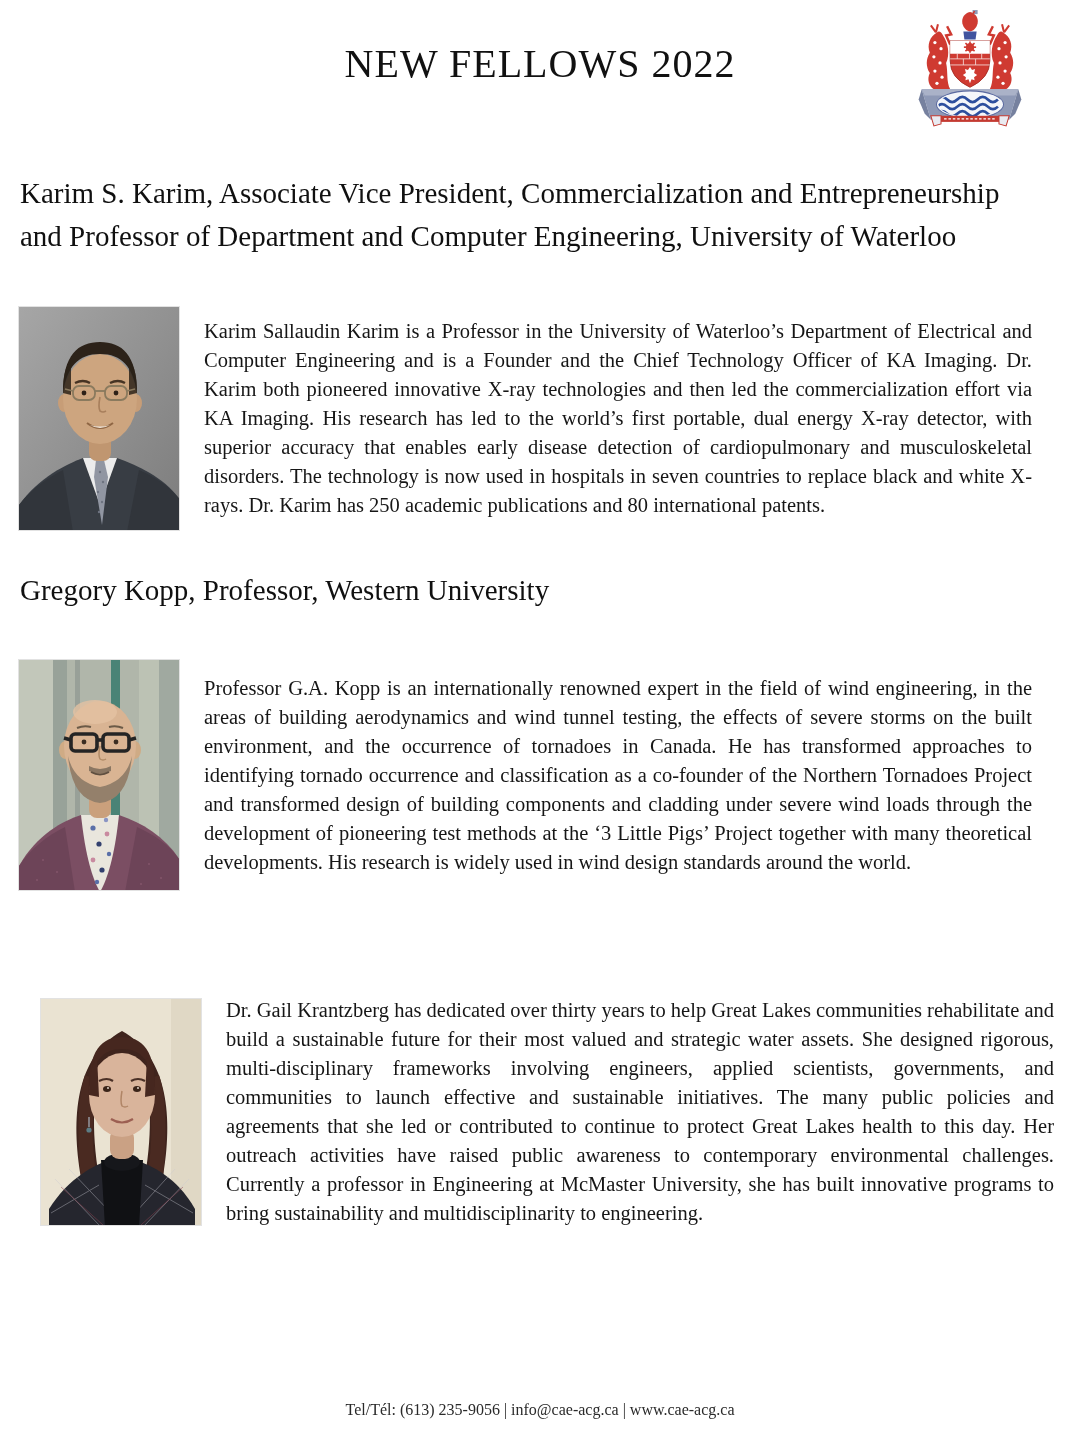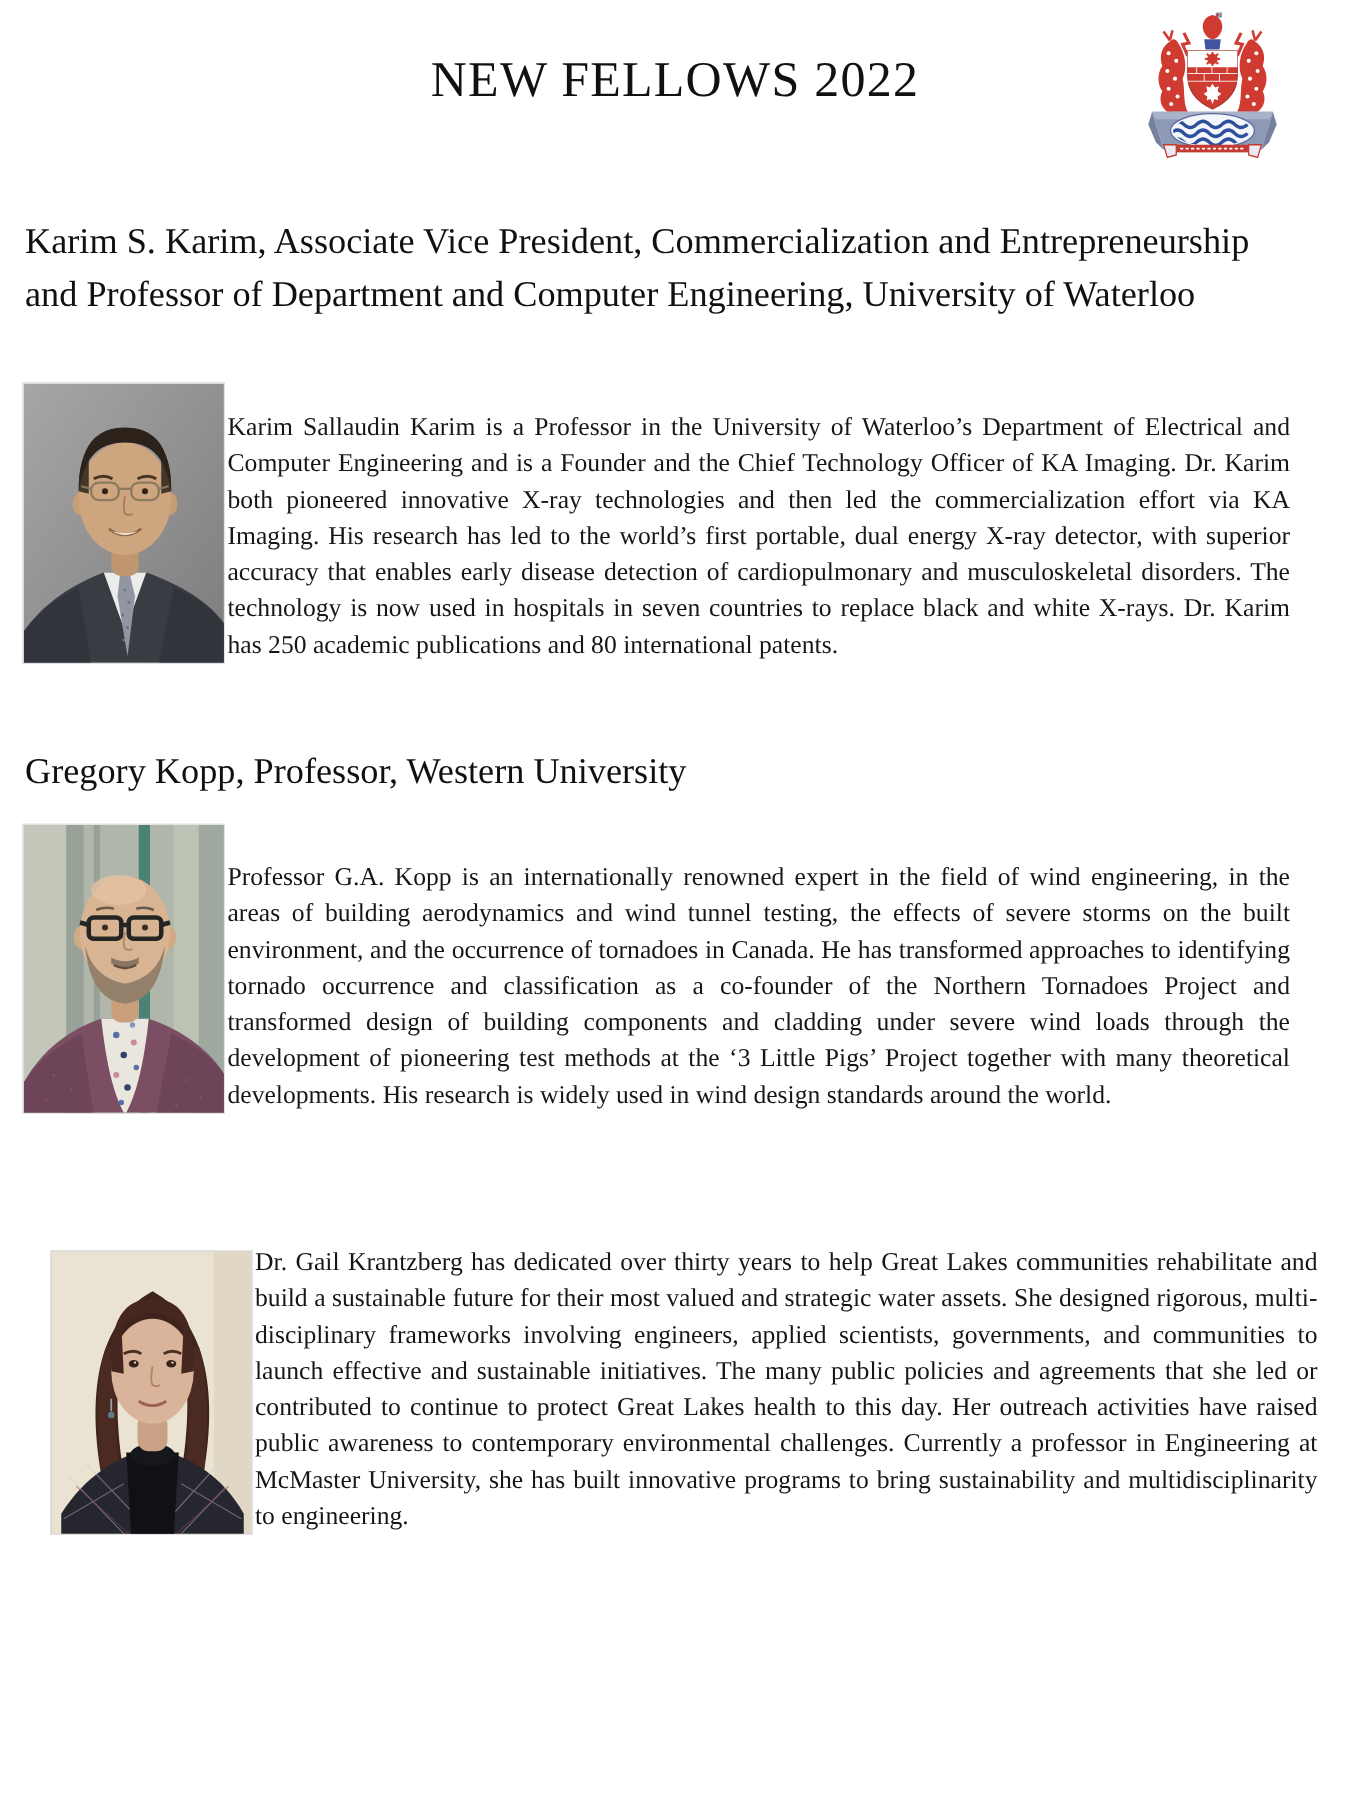--- a/index.html
+++ b/index.html
@@ -31,29 +31,29 @@
   .fellow-heading {
     position: absolute;
     left: 20px;
     width: 1020px;
     font-size: 29px;
     line-height: 1.48;
     font-weight: 400;
     color: #101010;
   }
   #heading-1 { top: 172px; }
-  #heading-2 { top: 596px; }
+  #heading-2 { top: 569px; }
   #heading-3 { top: 906px; }
   .bio-row {
     position: absolute;
     left: 18px;
     width: 1014px;
     display: flex;
-    gap: 2px;
-    align-items: flex-end;
+    gap: 24px;
+    align-items: center;
   }
   #row-1 { top: 306px; }
   #row-2 { top: 639px; margin-top: 20px; }
   #row-3 { top: 996px; margin-left: 22px; }
   .photo {
     flex: 0 0 162px;
     border: 1px solid #e2e2e2;
     background: #ccc;
     overflow: hidden;
   }
@@ -332,16 +332,17 @@
         <path d="M81,92 q-2,11 0,15 q3,2 6,0" stroke="#b08566" stroke-width="1.5" fill="none"></path>
         <path d="M70,120 q11,7 22,0" stroke="#9c5f52" stroke-width="2.2" fill="none"></path>
         <line x1="48" y1="118" x2="48" y2="128" stroke="#9aa0a8" stroke-width="1.4"></line>
         <circle cx="48" cy="131" r="2.6" fill="#5c7d85"></circle>
       </svg>
     </div>
     <div class="bio-text">Dr. Gail Krantzberg has dedicated over thirty years to help Great Lakes communities rehabilitate and build a sustainable future for their most valued and strategic water assets. She designed rigorous, multi-disciplinary frameworks involving engineers, applied scientists, governments, and communities to launch effective and sustainable initiatives.  The many public policies and agreements that she led or contributed to continue to protect Great Lakes health to this day. Her outreach activities have raised public awareness to contemporary environmental challenges. Currently a professor in Engineering at McMaster University, she has built innovative programs to bring sustainability and multidisciplinarity to engineering.</div>
   </div>
 
   <div class="footer">
+    <div>Tel/Tél: (613) 235-9056 | info@cae-acg.ca | www.cae-acg.ca</div>
   </div>
 
 
 </div>
 
 </body></html>

